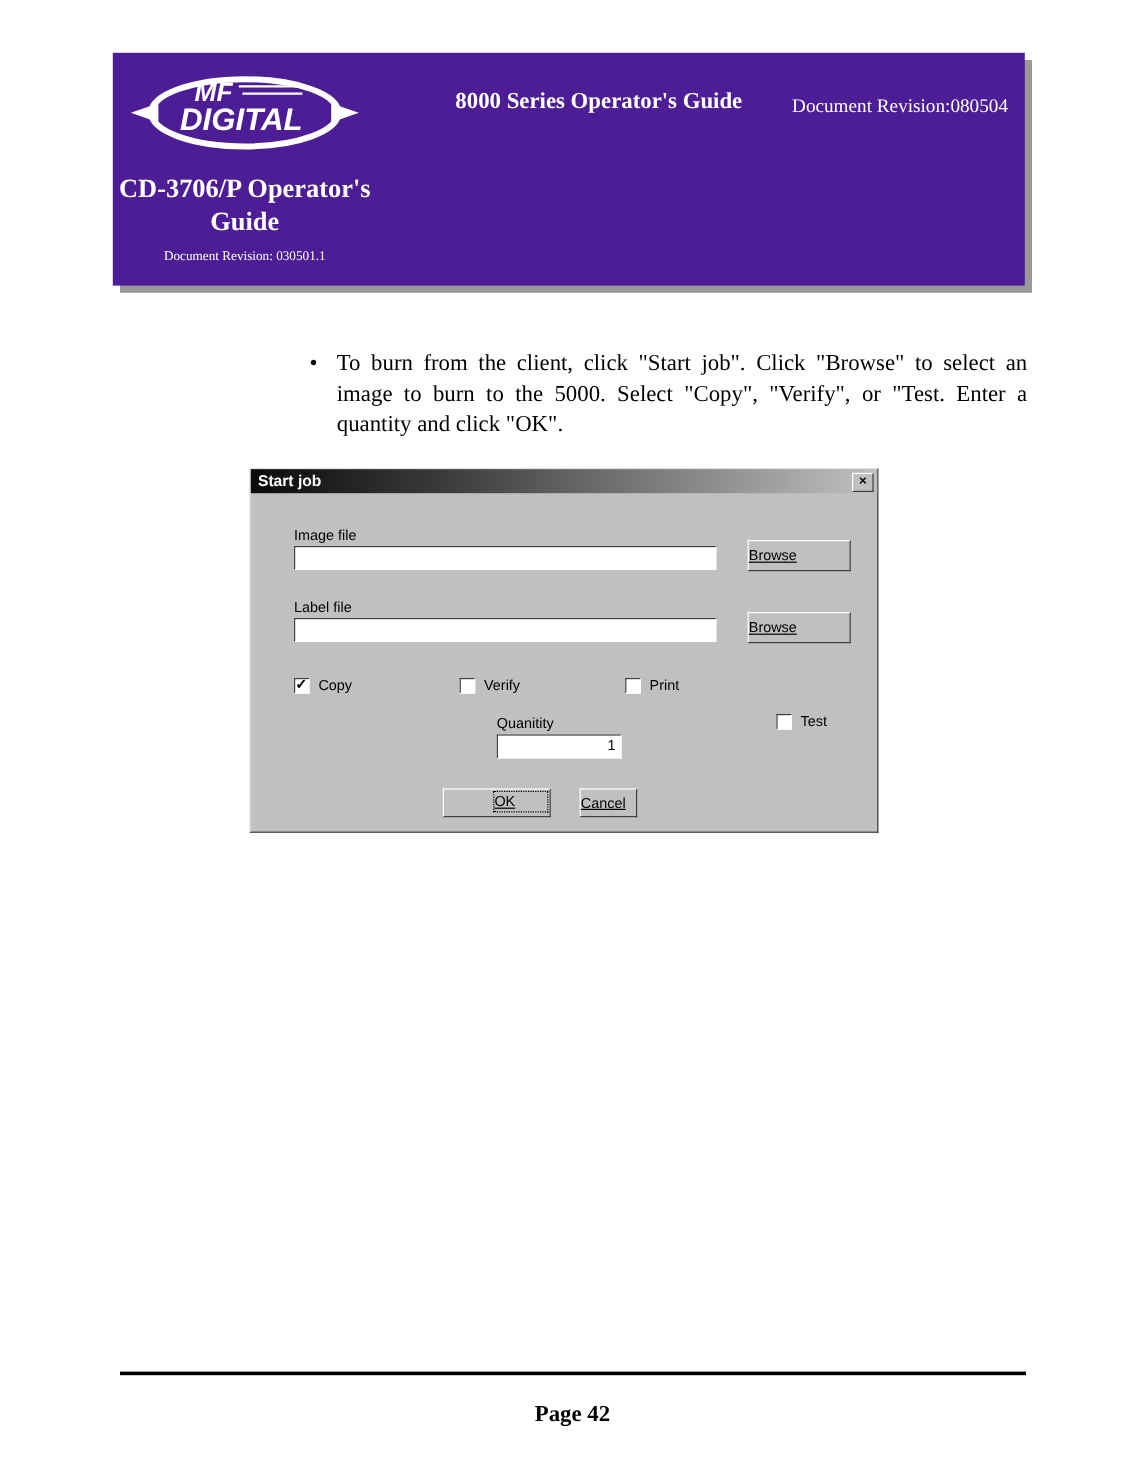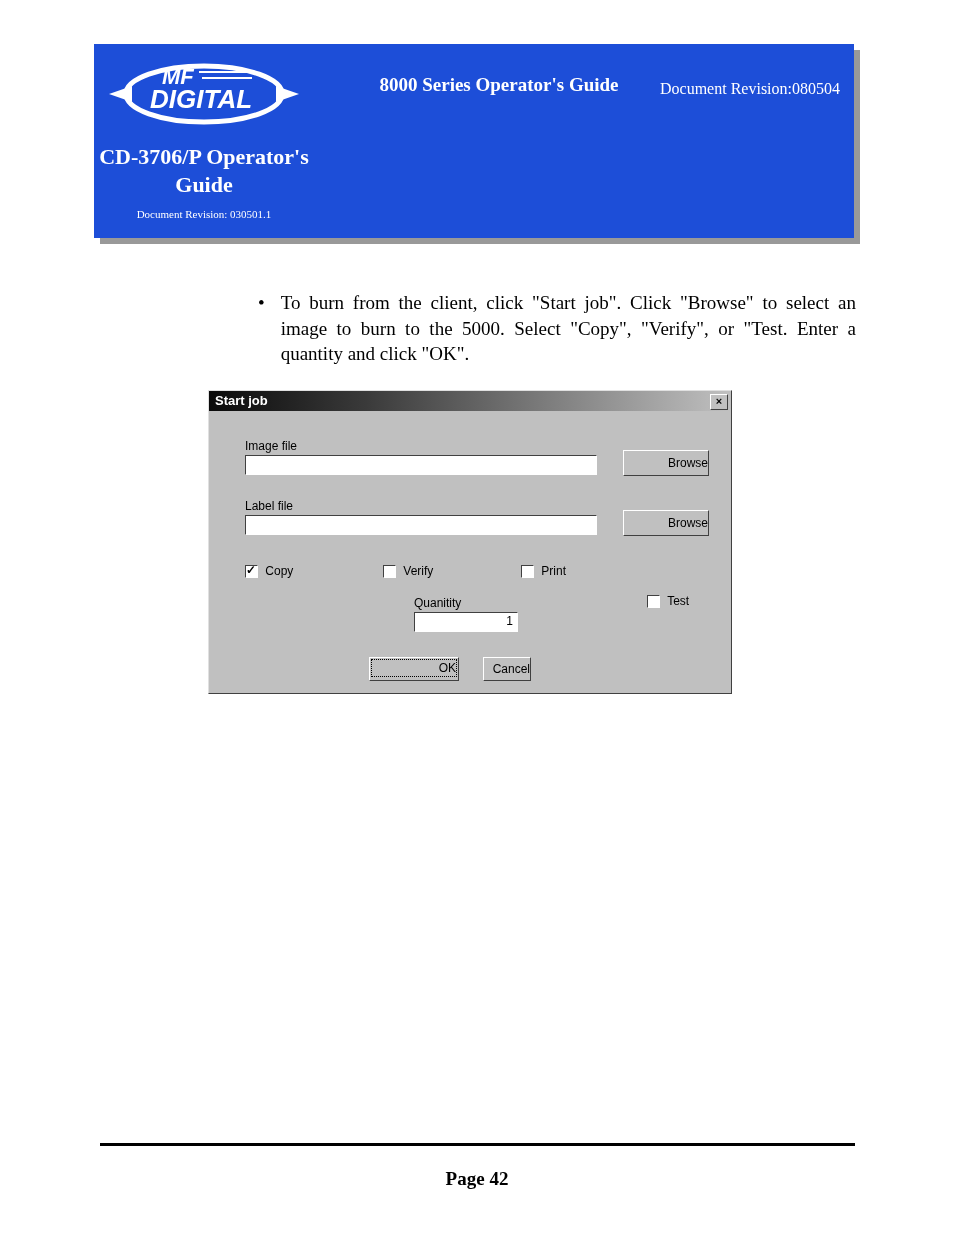--- a/index.html
+++ b/index.html
@@ -20,21 +20,21 @@
     width: 760px;
     height: 194px;
     background: #999;
   }
   .banner {
     position: absolute;
     left: 94px;
     top: 44px;
     width: 760px;
     height: 194px;
-    background: #1d4ed8;
+    background: #4c1d95;
     color: #fff;
   }
   .banner-left {
     position: absolute;
     left: 0;
     top: 0;
     width: 220px;
     height: 194px;
     text-align: center;
   }
@@ -143,21 +143,22 @@
     border-bottom: 1px solid #fff;
     box-sizing: border-box;
   }
   .raised {
     background: #c0c0c0;
     border-top: 1px solid #fff;
     border-left: 1px solid #fff;
     border-right: 1px solid #404040;
     border-bottom: 1px solid #404040;
     box-sizing: border-box;
-    text-align: right;
+    text-align: left;
+    text-decoration: underline;
   }
 
   .checkbox {
     width: 13px;
     height: 13px;
     display: inline-block;
     vertical-align: middle;
     position: relative;
     margin-right: 4px;
   }
@@ -267,21 +268,21 @@
   <div class="dlabel" style="left:438px; top:179px;margin-top:24px;">
     <span class="checkbox sunken"></span>
     <span>Test</span>
   </div>
 
   <div class="dlabel" style="left:205px; top:205px;">Quanitity</div>
   <div class="sunken" style="position:absolute; left:205px; top:221px; width:104px; height:20px; text-align:right; padding:1px 4px;">
     <span>1</span>
   </div>
 
-  <div class="raised" style="position:absolute; left:160px; top:266px; width:90px; height:24px;">
+  <div class="raised" style="position:absolute; left:160px; top:266px; width:90px; height:24px;padding-left:40px;">
     <div class="ok-inner">OK</div>
   </div>
   <div class="raised" style="position:absolute; left:274px; top:266px; width:48px; height:24px; line-height:22px;">
     <span>Cancel</span>
   </div>
 </div>
 
 <div class="footer-rule"></div>
 <div class="footer-text">Page 42</div>
 

